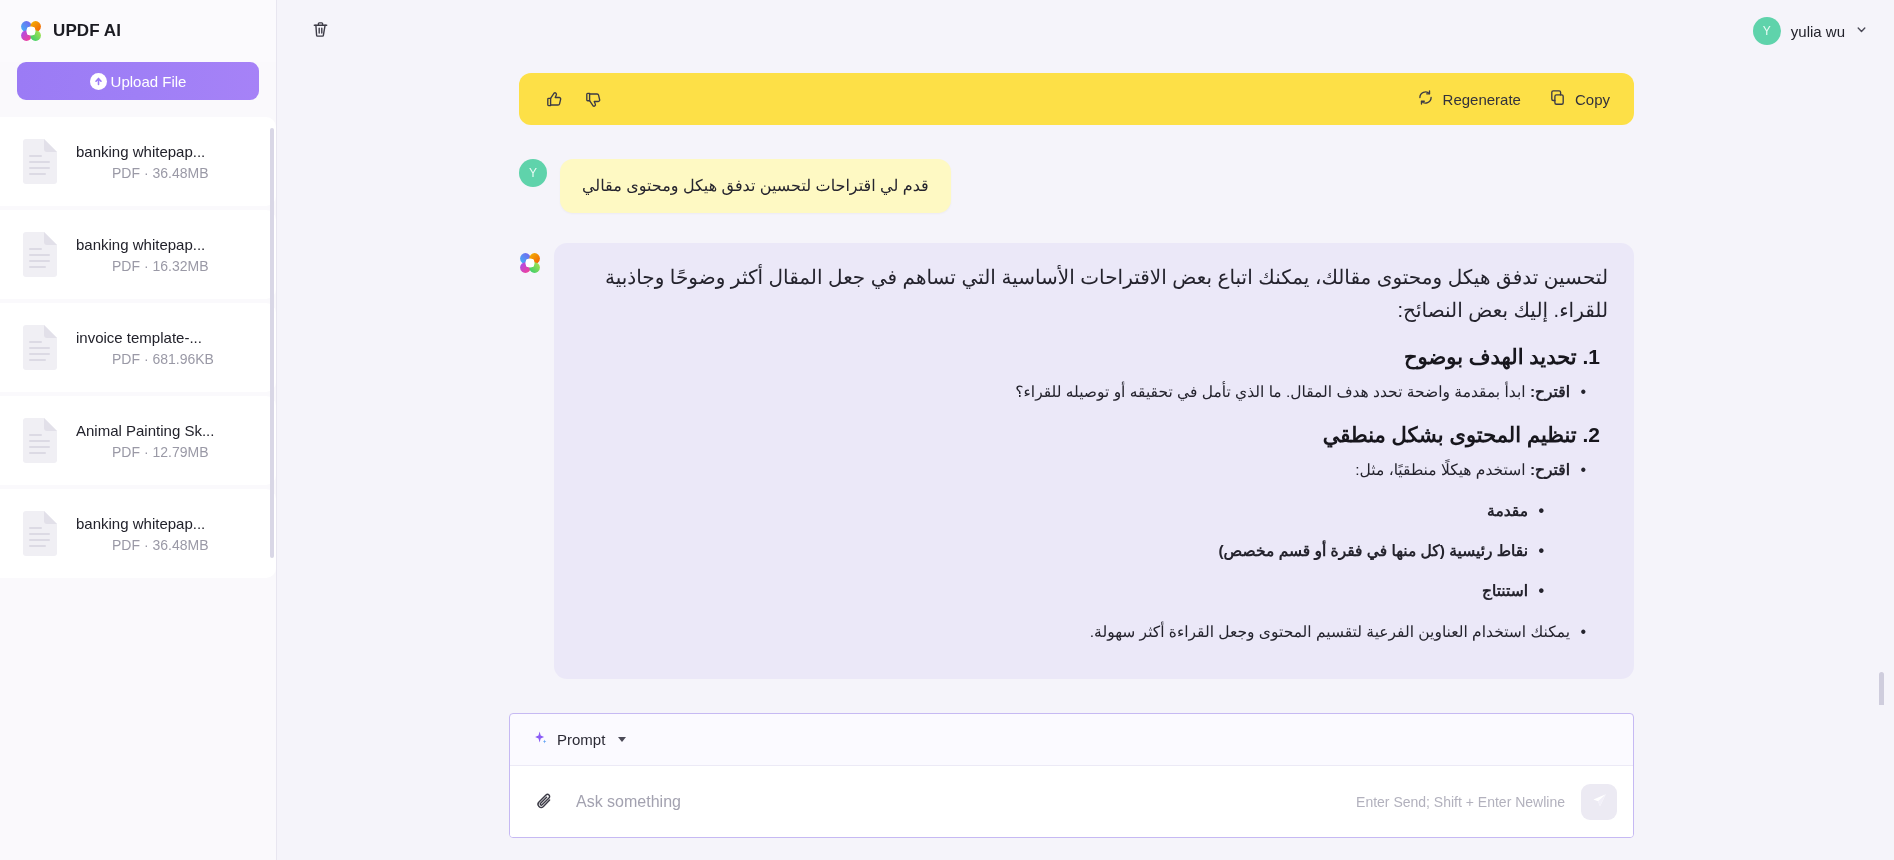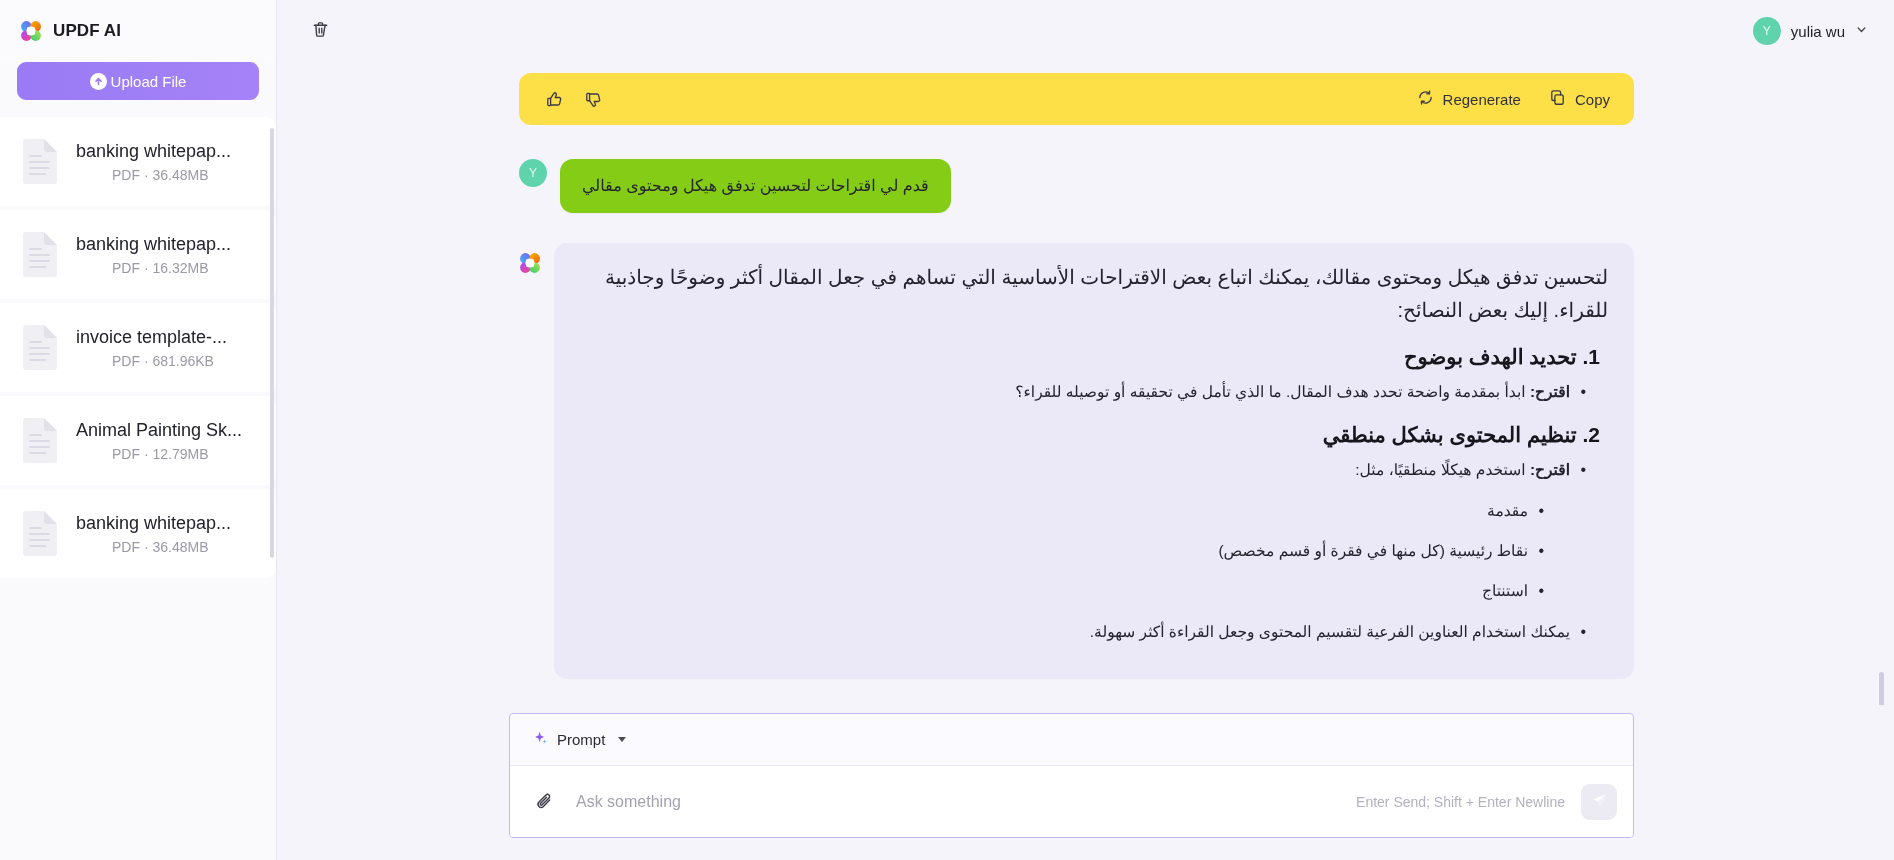--- a/index.html
+++ b/index.html
@@ -89,21 +89,21 @@
     cursor: pointer;
     border-radius: 0 10px 10px 0;
   }
   .file-icon {
     width: 40px; height: 48px;
     flex: none;
     position: relative;
   }
   .file-meta { min-width: 0; overflow: hidden; }
   .file-name {
-    font-size: 18px;
+    font-size: 15px;
     color: #22222b;
     white-space: nowrap;
     overflow: hidden;
     text-overflow: ellipsis;
     margin-bottom: 5px;
   }
   .file-sub {
     font-size: 14px;
     color: #9a99a6;
     margin-left: 36px;
@@ -201,21 +201,21 @@
   .icon-btn { cursor: pointer; display: flex; align-items: center; }
 
   
   .row-user {
     display: flex;
     align-items: flex-start;
     gap: 13px;
     margin-top: 34px;
   }
   .bubble-user {
-    background: #84cc16;
+    background: #fef9c3;
     border-radius: 13px;
     padding: 15px 22px;
     font-size: 16px;
     color: #25242e;
     direction: rtl;
     text-align: right;
     line-height: 1.5;
     box-shadow: 0 1px 2px rgba(40,30,80,.04);
   }
 
@@ -269,20 +269,21 @@
     position: absolute;
     right: 0;
     top: -1px;
     font-size: 16px;
     color: #24232d;
   }
   ul.ai-ul ul {
     list-style: none;
     padding-right: 26px;
     margin: 10px 0 4px 0;
+    font-weight: bold;
   }
   ul.ai-ul ul li {
     font-size: 15.5px;
     line-height: 1.7;
     position: relative;
     padding-right: 16px;
     margin: 14px 0;
   }
   ul.ai-ul ul li::before {
     content: "•";

